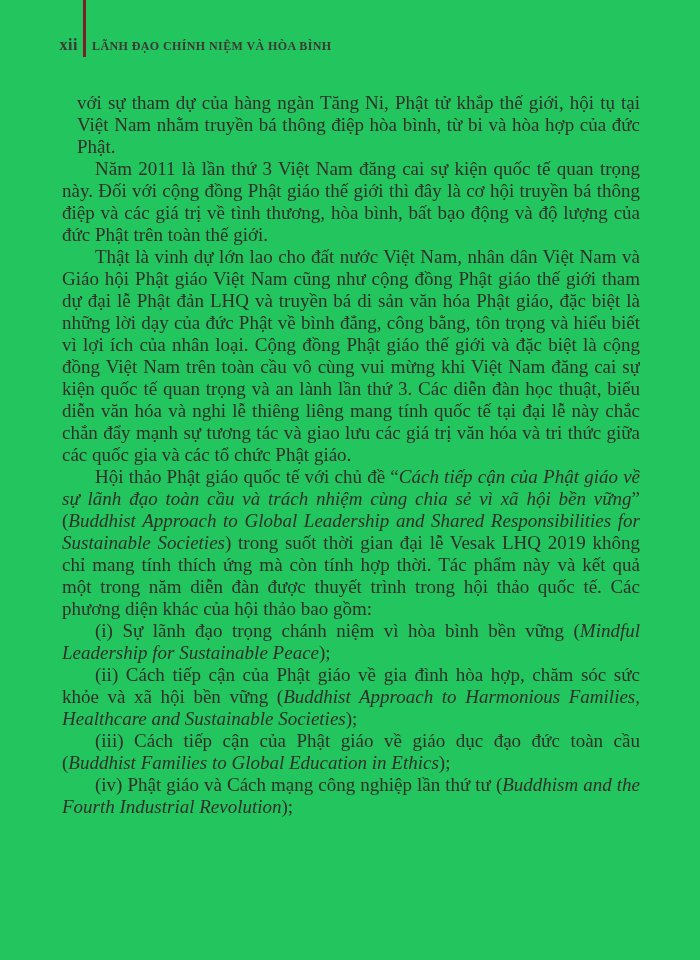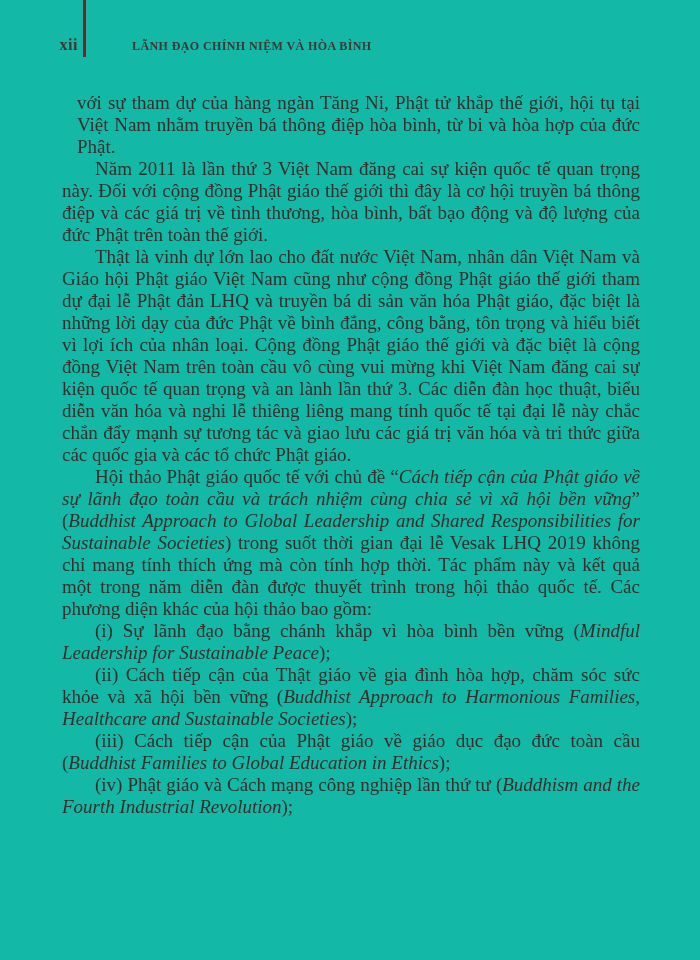--- a/index.html
+++ b/index.html
@@ -1,21 +1,21 @@
 <!DOCTYPE html>
 <html><head>
 <meta charset="utf-8">
 <style>
   html, body { margin: 0; padding: 0; background: #e8e8e8; }
   .page {
     position: relative;
     width: 700px;
     height: 960px;
     margin: 0 auto;
-    background: #14b8a6;
+    background: #22c55e;
     overflow: hidden;
     font-family: "Liberation Serif", "DejaVu Serif", serif;
   }
   
   .accent-bar {
     position: absolute;
     left: 83px;
     top: 0;
     width: 3px;
     height: 57px;
@@ -34,21 +34,20 @@
   }
   .running-title {
     position: absolute;
     left: 92px;
     top: 39px;
     font-size: 12px;
     font-weight: bold;
     letter-spacing: 0.4px;
     color: #3c3834;
     white-space: nowrap;
-    margin-left: 40px;
   }
   
   .body-text {
     position: absolute;
     left: 62px;
     top: 92px;
     width: 578px;
     height: 806px;
     overflow: hidden;
     font-size: 19px;
@@ -87,25 +86,25 @@
 
     <p>
       <span>Thật là vinh dự lớn lao cho đất nước Việt Nam, nhân dân Việt Nam và Giáo hội Phật giáo Việt Nam cũng như cộng đồng Phật giáo thế giới tham dự đại lễ Phật đản LHQ và truyền bá di sản văn hóa Phật giáo, đặc biệt là những lời dạy của đức Phật về bình đẳng, công bằng, tôn trọng và hiểu biết vì lợi ích của nhân loại. Cộng đồng Phật giáo thế giới và đặc biệt là cộng đồng Việt Nam trên toàn cầu vô cùng vui mừng khi Việt Nam đăng cai sự kiện quốc tế quan trọng và an lành lần thứ 3. Các diễn đàn học thuật, biểu diễn văn hóa và nghi lễ thiêng liêng mang tính quốc tế tại đại lễ này chắc chắn đẩy mạnh sự tương tác và giao lưu các giá trị văn hóa và tri thức giữa các quốc gia và các tổ chức Phật giáo.</span>
     </p>
 
     <p>
       <span>Hội thảo Phật giáo quốc tế với chủ đề “</span><span class="it">Cách tiếp cận của Phật giáo về sự lãnh đạo toàn cầu và trách nhiệm cùng chia sẻ vì xã hội bền vững</span><span>” (</span><span class="it">Buddhist Approach to Global Leadership and Shared Responsibilities for Sustainable Societies</span><span>) trong suốt thời gian đại lễ Vesak LHQ 2019 không chỉ mang tính thích ứng mà còn tính hợp thời. Tác phẩm này và kết quả một trong năm diễn đàn được thuyết trình trong hội thảo quốc tế. Các phương diện khác của hội thảo bao gồm:</span>
     </p>
 
     <p>
-      <span>(i) Sự lãnh đạo bằng chánh khắp vì hòa bình bền vững (</span><span class="it">Mindful Leadership for Sustainable Peace</span><span>);</span>
+      <span>(i) Sự lãnh đạo trọng chánh niệm vì hòa bình bền vững (</span><span class="it">Mindful Leadership for Sustainable Peace</span><span>);</span>
     </p>
 
     <p>
-      <span>(ii) Cách tiếp cận của Thật giáo về gia đình hòa hợp, chăm sóc sức khỏe và xã hội bền vững (</span><span class="it">Buddhist Approach to Harmonious Families, Healthcare and Sustainable Societies</span><span>);</span>
+      <span>(ii) Cách tiếp cận của Phật giáo về gia đình hòa hợp, chăm sóc sức khỏe và xã hội bền vững (</span><span class="it">Buddhist Approach to Harmonious Families, Healthcare and Sustainable Societies</span><span>);</span>
     </p>
 
     <p>
       <span>(iii) Cách tiếp cận của Phật giáo về giáo dục đạo đức toàn cầu (</span><span class="it">Buddhist Families to Global Education in Ethics</span><span>);</span>
     </p>
 
     <p>
       <span>(iv) Phật giáo và Cách mạng công nghiệp lần thứ tư (</span><span class="it">Buddhism and the Fourth Industrial Revolution</span><span>);</span>
     </p>
 

